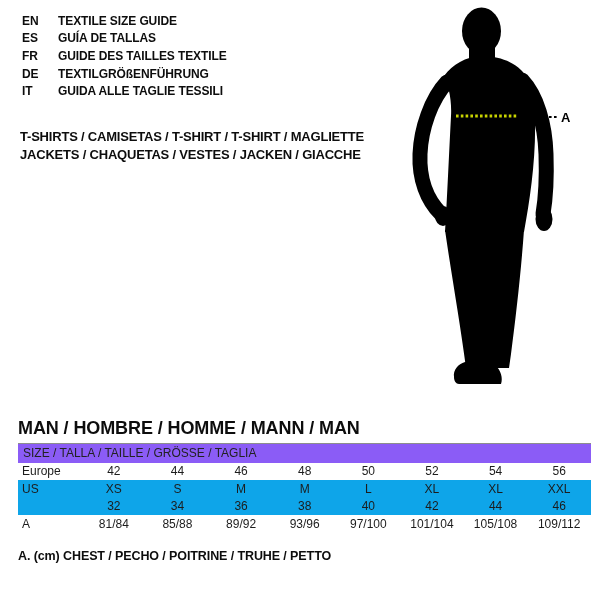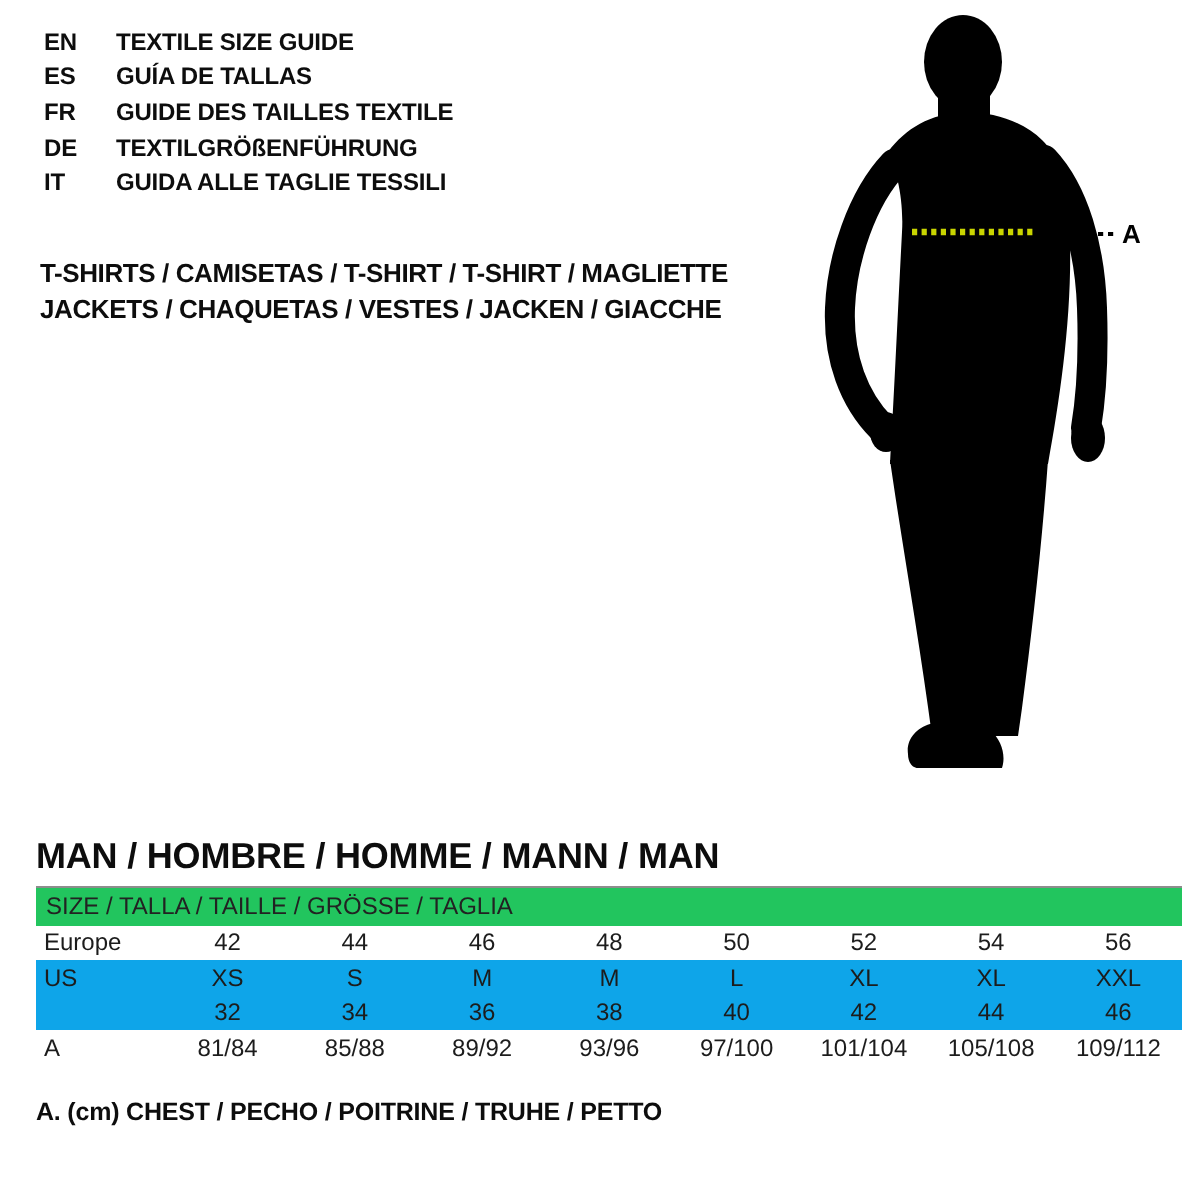--- a/index.html
+++ b/index.html
@@ -19,21 +19,21 @@
   
   .figure { position:absolute; left:403px; top:4px; width:170px; height:392px; }
   
   .section-title { position:absolute; left:18px; top:418px; font-weight:700;
                    font-size:18px; letter-spacing:-0.1px; }
   
   .size-table { position:absolute; left:18px; top:443px; width:573px;
                 border-collapse:collapse; table-layout:fixed; font-size:12px;
                 color:#1c1c1c; border-top:1px solid #8d8d8d; }
   .size-table col.lbl { width:64px; }
-  .size-table th { background:#22c55e; height:19px; font-weight:400;
+  .size-table th { background:#8b5cf6; height:19px; font-weight:400;
                    text-align:left; padding-left:5px; color:#222; }
   .size-table td { height:17.5px; text-align:center; font-weight:400; }
   .size-table td:first-child { text-align:left; padding-left:4px; }
   .size-table tr.stripe { background:#0ea5e9; }
   
   .footnote { position:absolute; left:18px; top:549px; font-weight:700;
               font-size:12.5px; letter-spacing:-0.1px; }
 </style>
 </head>
 <body>

